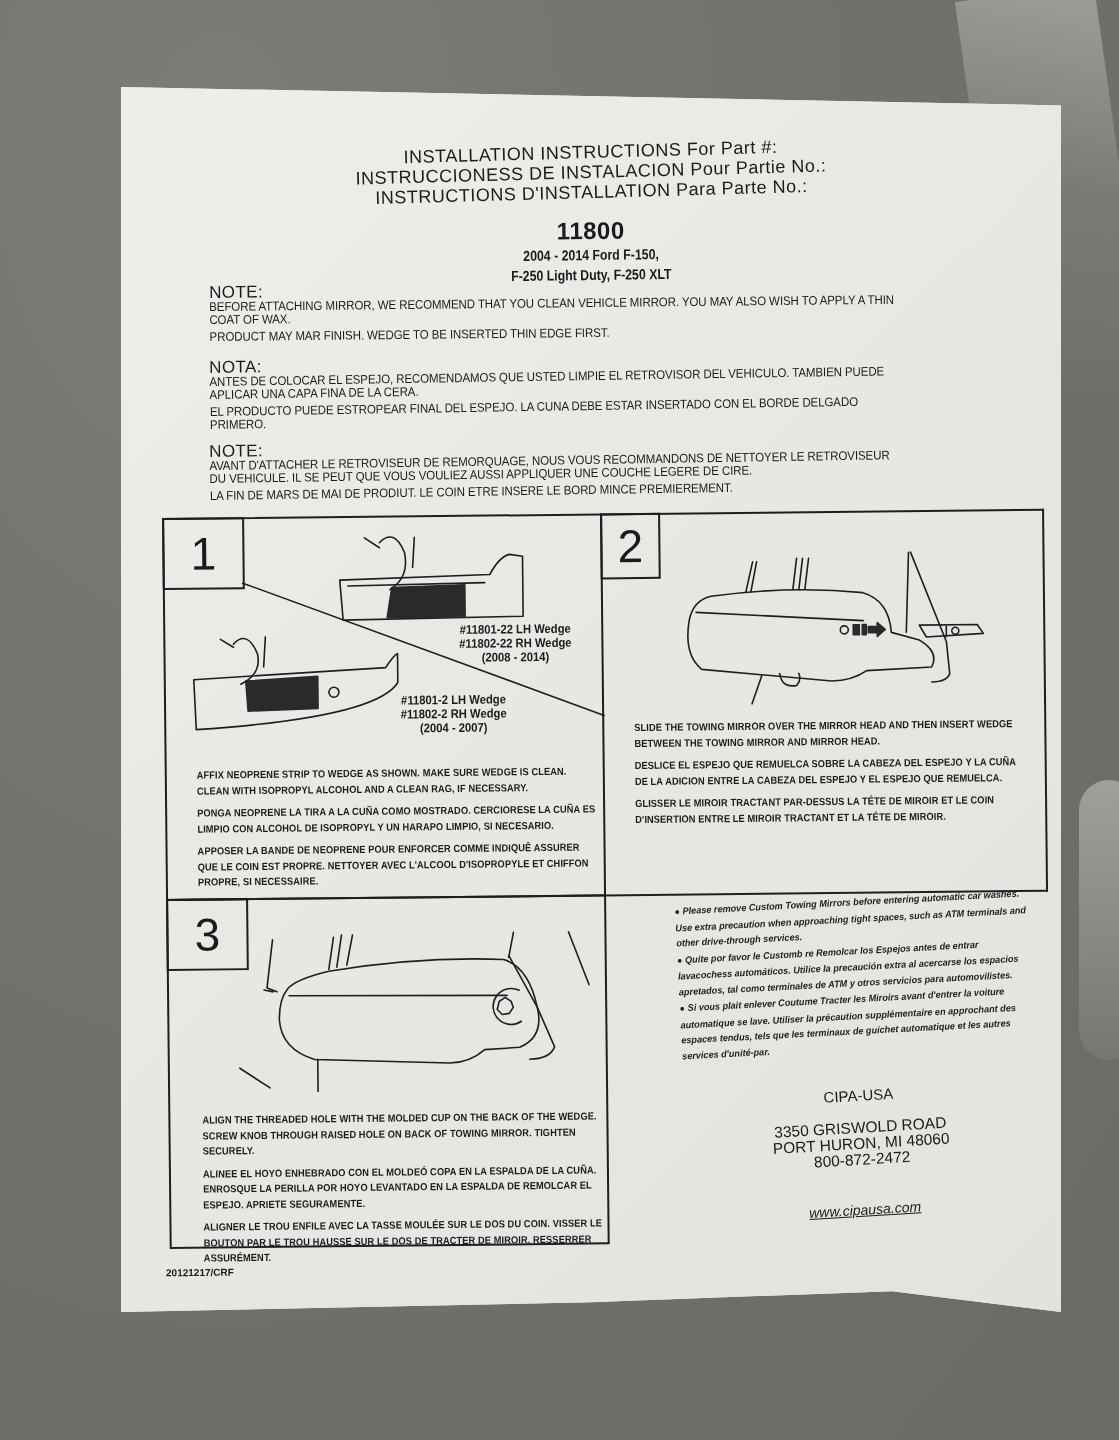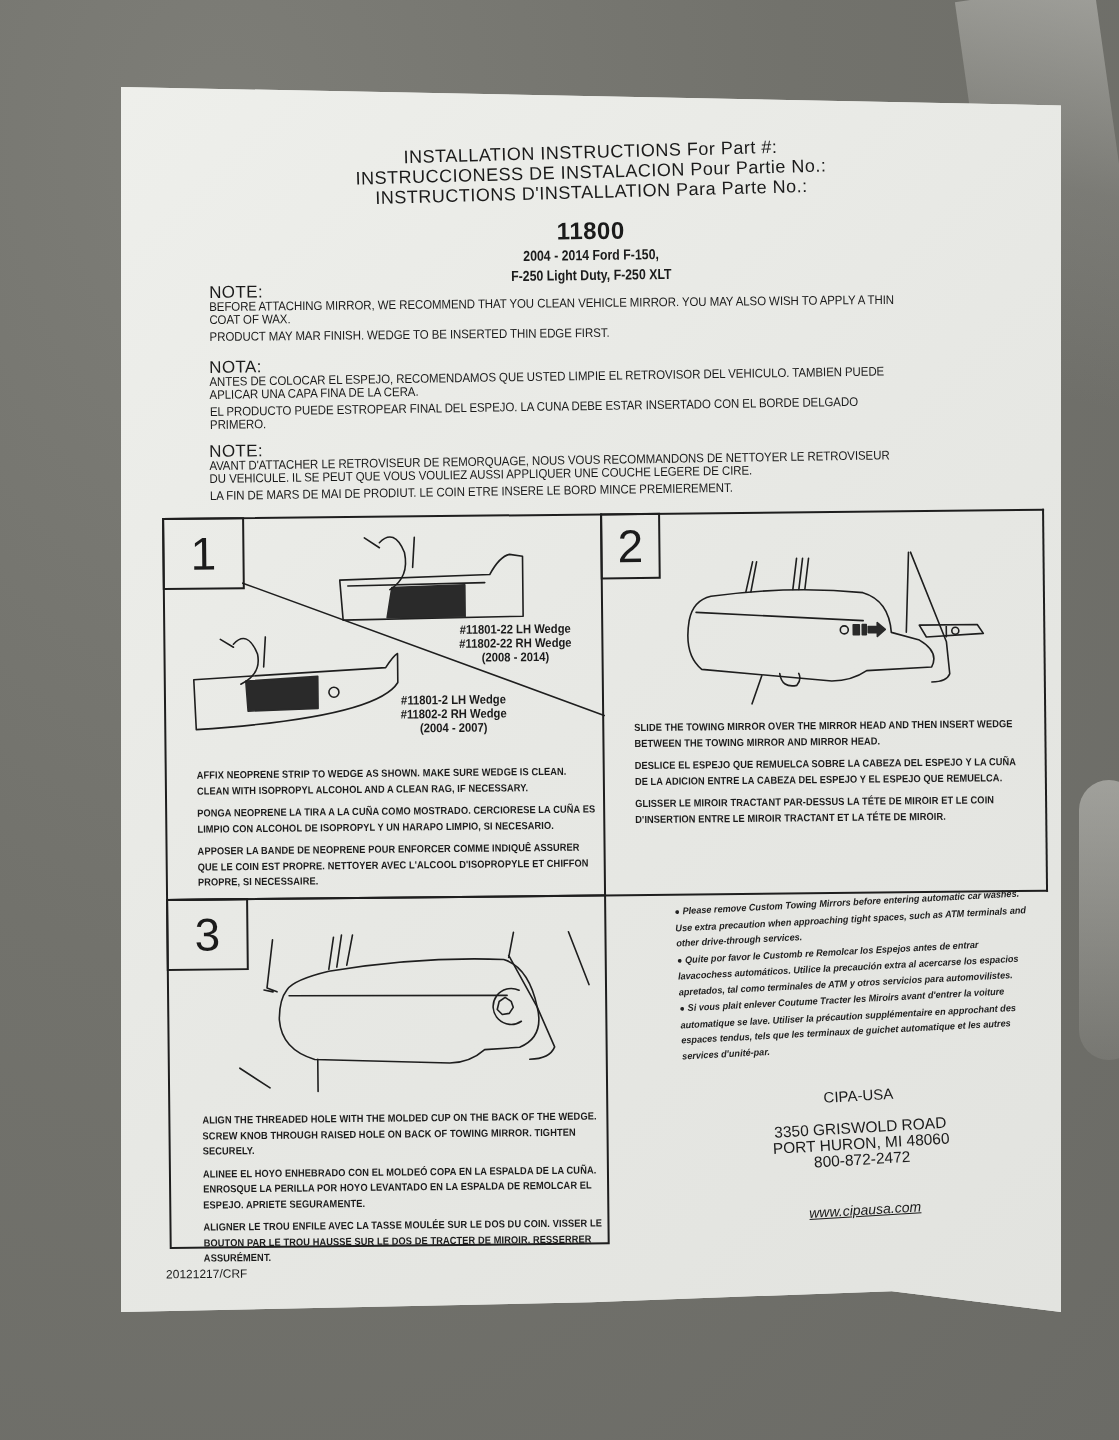--- a/index.html
+++ b/index.html
@@ -55,21 +55,21 @@
   .caption { position: absolute; font-weight: bold; font-size: 10.3px; line-height: 15.5px; letter-spacing: 0.1px; transform: scaleX(0.9); transform-origin: left top; }
   .caption p { margin: 0 0 7px 0; }
   .wedge-label { position: absolute; text-align: center; font-weight: bold; font-size: 12.5px; line-height: 14px; transform: scaleX(0.9); }
   .bullets { position: absolute; left: 70px; top: 10px; width: 370px; font-style: italic; font-weight: bold; font-size: 9.6px; line-height: 15.5px; transform: rotate(-2.4deg) scaleX(0.95); transform-origin: left top; color: #222; }
   .bullets p { margin: 0 0 1px 0; }
   .bullets .dot { font-style: normal; font-size: 9px; margin-right: 3px; }
   .company { position: absolute; left: 150px; top: 195px; width: 210px; text-align: center; transform: rotate(-2.8deg); }
   .company .name { font-size: 15px; margin-bottom: 16px; }
   .company .addr { font-size: 15.5px; line-height: 16px; }
   .company .web { font-size: 14px; font-style: italic; text-decoration: underline; margin-top: 34px; display: inline-block; }
-  .footer-code { position: absolute; left: 45px; top: 1180px; font-size: 12px; font-weight: normal; transform: rotate(-0.6deg); }
+  .footer-code { position: absolute; left: 45px; top: 1180px; font-size: 10px; font-weight: bold; transform: rotate(-0.6deg); }
   svg.draw { position: absolute; overflow: visible; }
   svg.draw * { fill: none; stroke: #1e1e1e; stroke-width: 1.6; stroke-linejoin: round; stroke-linecap: round; }
   svg.draw .hatch { fill: #2a2a2a; stroke: #2a2a2a; }
 </style>
 </head>
 <body>
 
 <div class="plastic"></div>
 <div class="plastic2"></div>
 

